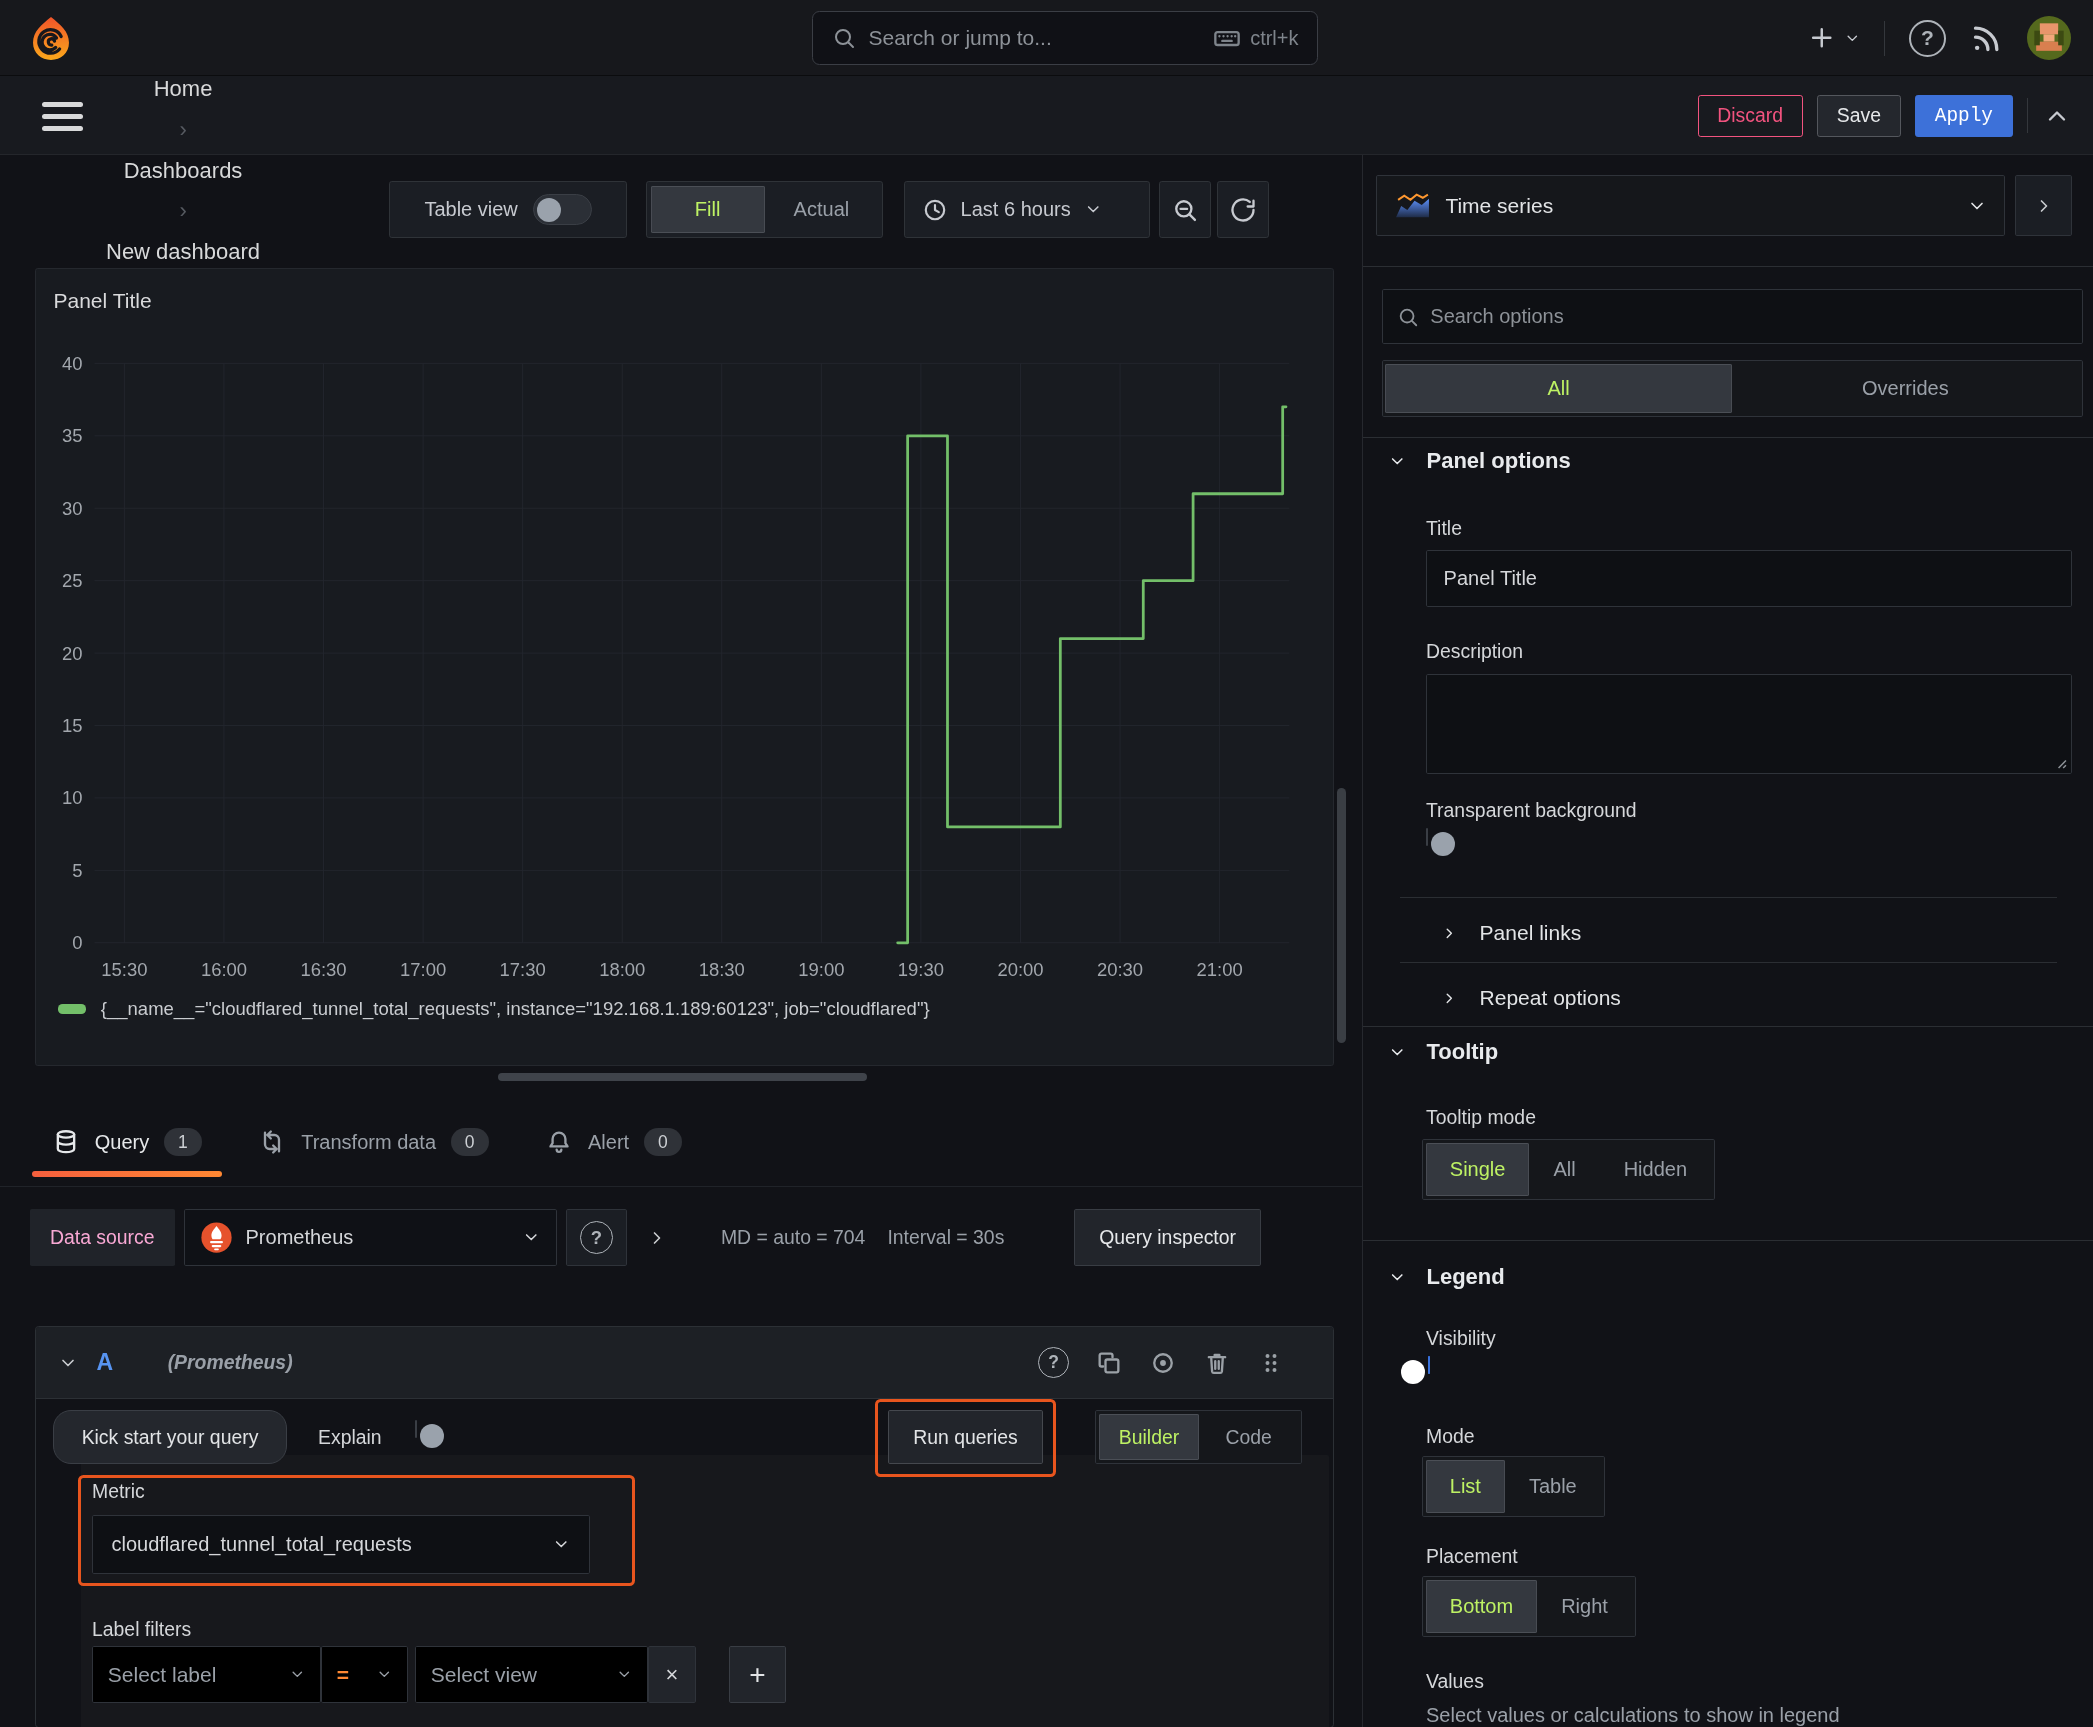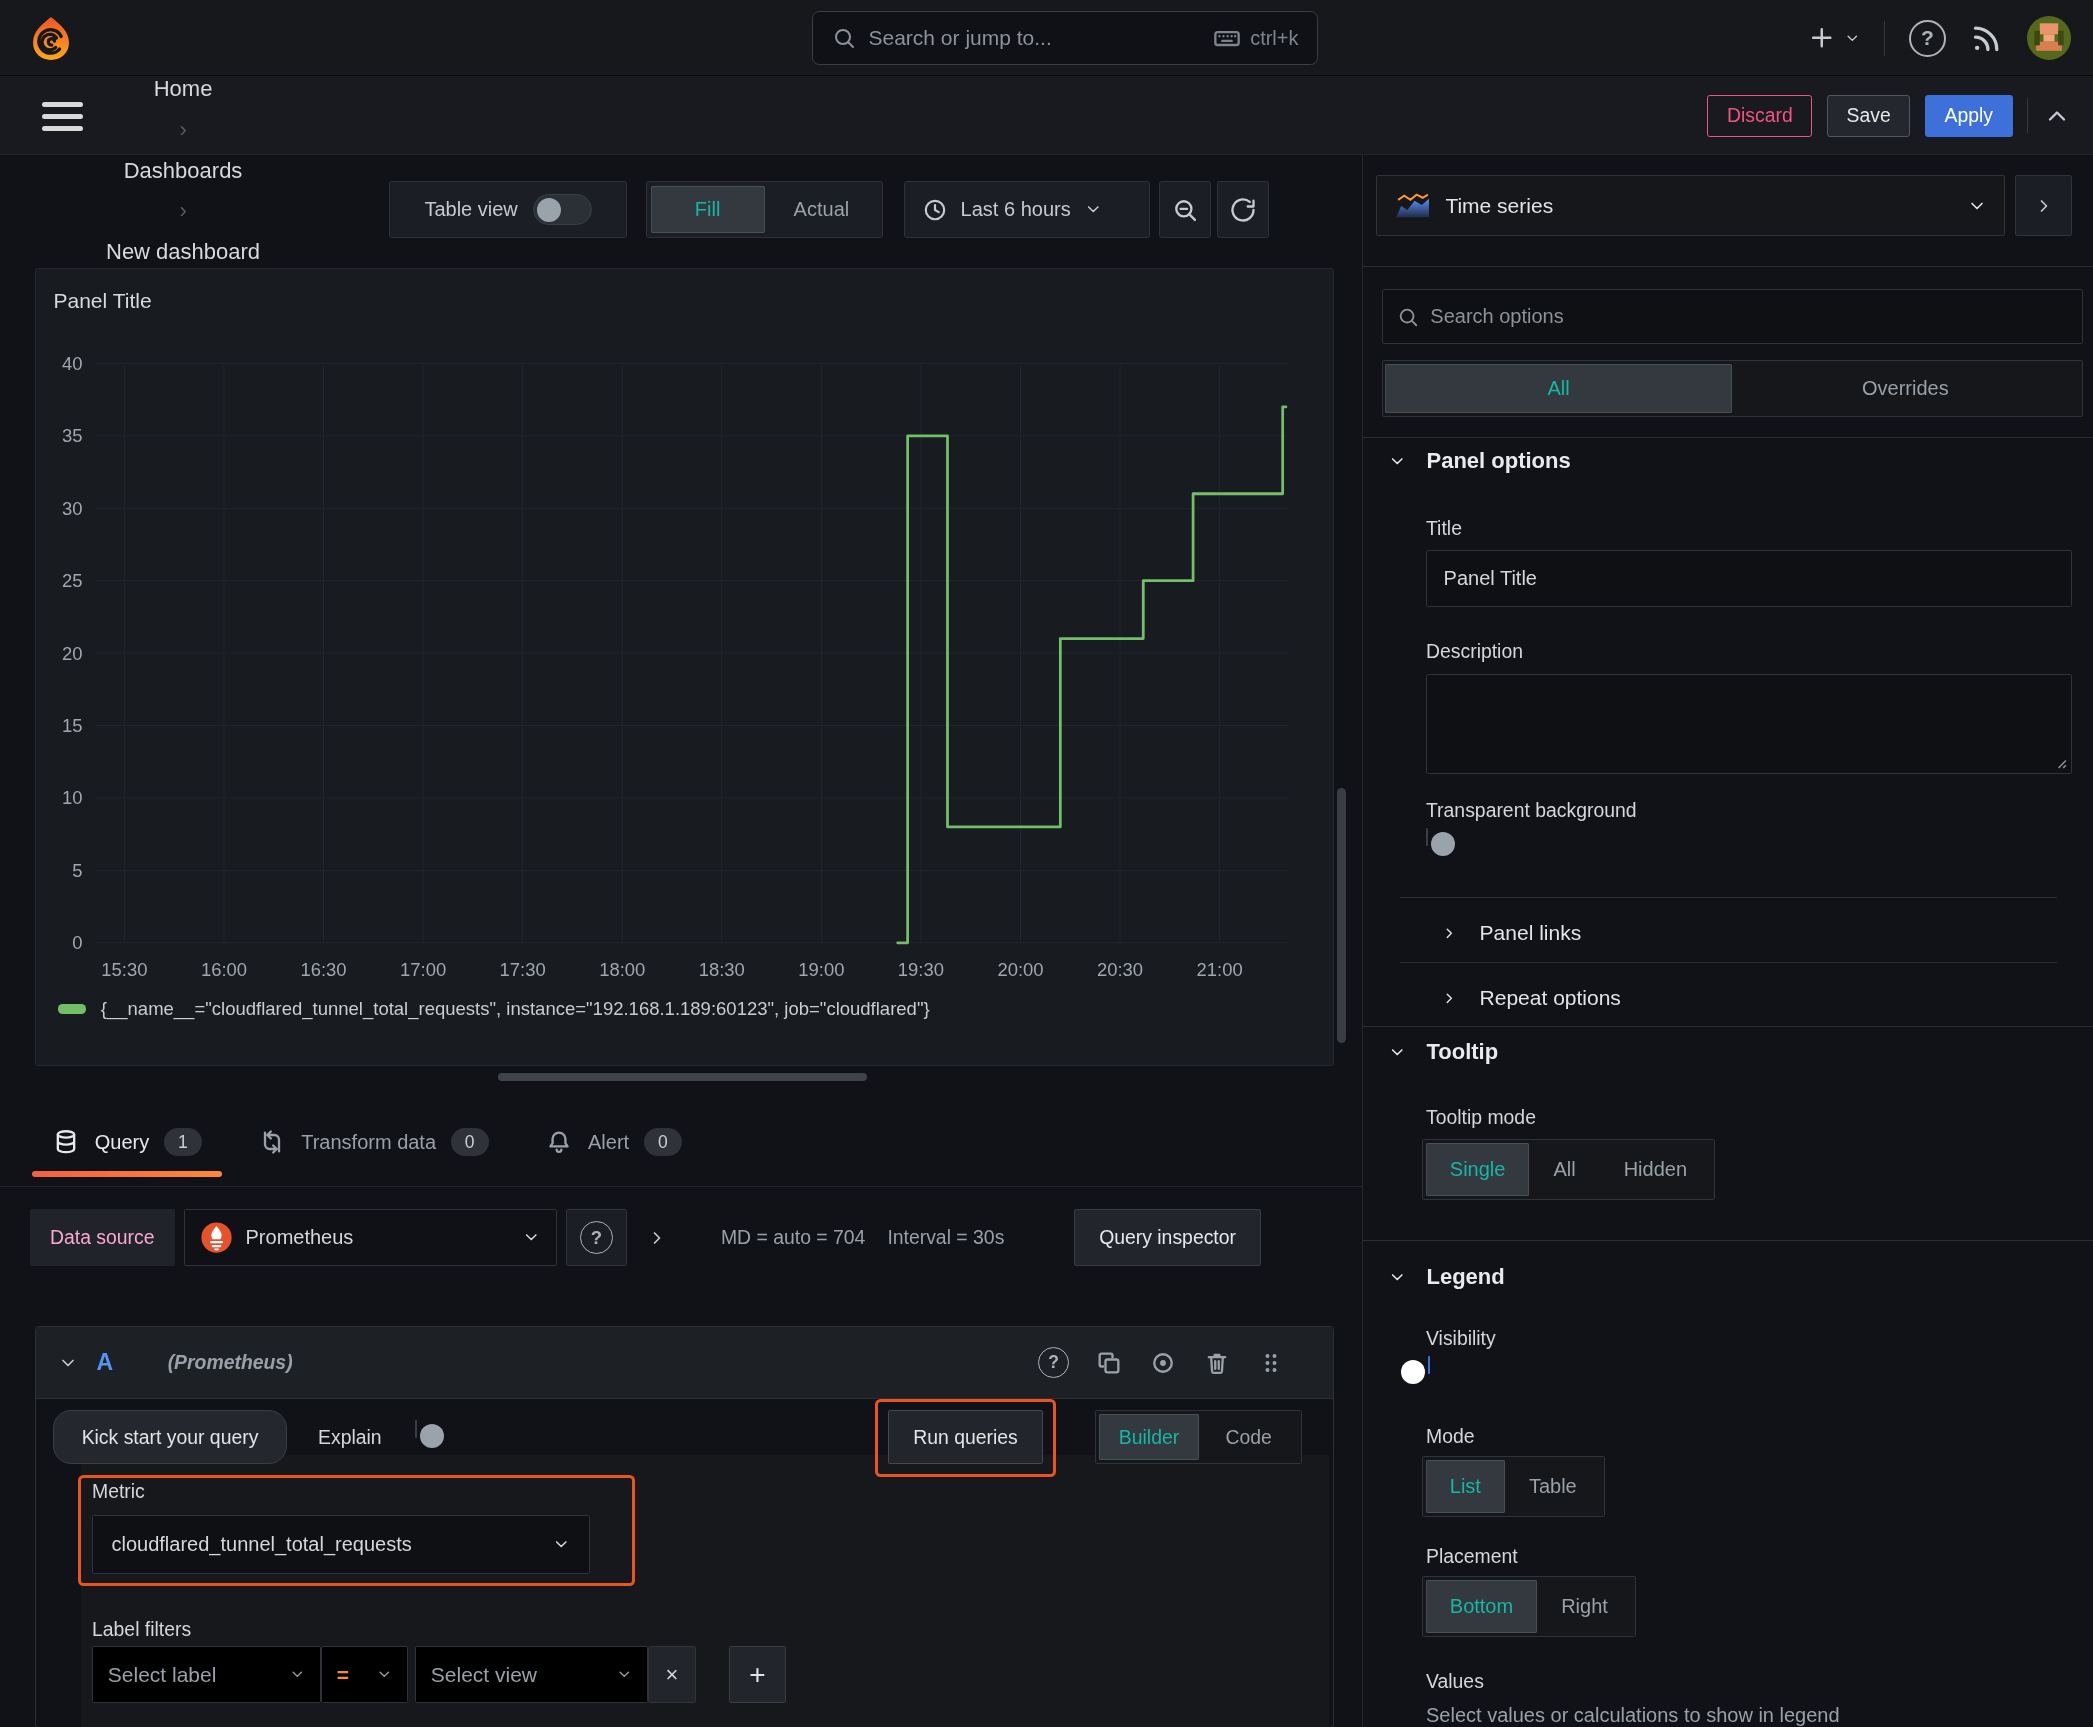--- a/index.html
+++ b/index.html
@@ -26,32 +26,32 @@
   .hamburger{position:absolute;left:42px;top:26px;width:41px;display:flex;flex-direction:column;gap:7.4px;}
   .hamburger span{display:block;height:4.6px;border-radius:2.8px;background:#d8d9da;}
   .breadcrumb{position:absolute;left:106px;top:0;height:79px;display:flex;align-items:center;gap:14.8px;font-size:22px;flex-direction:column;}
   .crumb{color:#d8d9da;}
   .crumb.current{color:#9aa0a8;}
   .crumb-sep{color:#565a61;font-size:22px;}
   .nav-actions{position:absolute;right:22px;top:0;height:79px;display:flex;align-items:center;gap:14.8px;}
   .btn{display:inline-flex;align-items:center;justify-content:center;height:42px;padding:0 18.5px;border-radius:2.8px;font-size:19.4px;white-space:nowrap;}
   .btn-discard{border:0.9px solid #f2537f;color:#f2537f;background:transparent;}
   .btn-save{background:#24272d;border:0.9px solid #54575d;color:#e6e8ea;}
-  .btn-apply{background:#3d71d9;border:0.9px solid #3d71d9;color:#fff;}
+  .btn-apply{background:#3d71d9;border:0.9px solid #3d71d9;color:#fff;font-family:Liberation Mono, monospace;}
 
   
   .leftcol{position:absolute;left:0;top:155px;width:1362px;height:1573px;}
   .sidebar{position:absolute;left:1362px;top:155px;width:731px;height:1573px;border-left:0.9px solid #26282e;background:#111217;}
 
   
   .ctl{background:#1b1e24;border:0.9px solid #2f3338;border-radius:2.8px;height:57px;display:flex;align-items:center;color:#c7cad0;font-size:20px;}
   .tv-box{left:389px;top:26px;width:238px;justify-content:center;gap:14.8px;}
   .seg-group{left:646px;top:26px;width:237px;padding:3.7px;}
   .seg{height:100%;display:flex;align-items:center;justify-content:center;padding:0 24px;color:#9aa0a8;border-radius:1.8px;}
-  .seg.active{background:#34383f;color:#14b8a6;box-shadow:inset 0 0 0 0.9px #4b4f56;}
+  .seg.active{background:#34383f;color:#bef264;box-shadow:inset 0 0 0 0.9px #4b4f56;}
   .timepicker{left:904px;top:26px;width:246px;padding:0 16.6px;gap:13px;}
   .sq-btn{top:26px;width:52px;justify-content:center;}
   .viz-row-btn{justify-content:center;}
 
   
   .switch{position:relative;width:59px;height:31px;border-radius:15.7px;background:#2b2f36;border:0.9px solid #3a3e45;flex:none;}
   .switch .knob{position:absolute;left:3.7px;top:2.8px;width:24px;height:24px;border-radius:50%;background:#9aa2ac;}
   .switch.on{background:#3871dc;border-color:#3871dc;}
   .switch.on .knob{left:auto;right:3.7px;background:#fff;}
 

